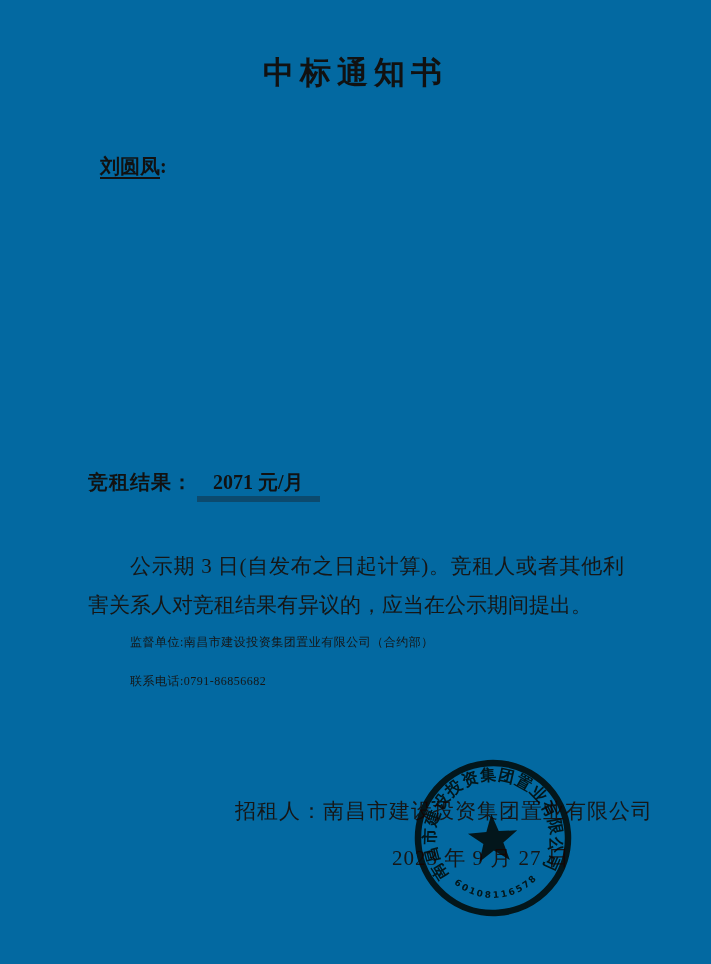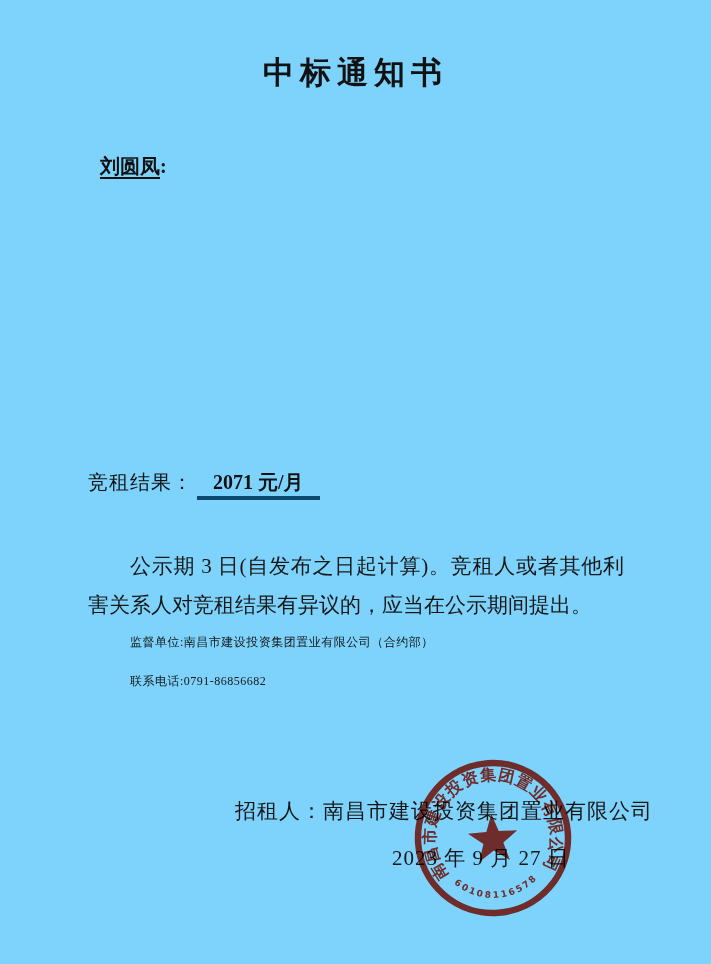--- a/index.html
+++ b/index.html
@@ -1,20 +1,20 @@
 <!DOCTYPE html>
 <html><head>
 <meta charset="utf-8">
 <style>
   html,body{margin:0;padding:0;background:#e8e8e8;}
   .page{
     position:relative;
     width:711px;height:964px;
     margin:0 auto;
-    background:#7dd3fc;
+    background:#0369a1;
     overflow:hidden;
     font-family:"Liberation Serif","DejaVu Serif",serif;
     color:#151515;
   }
   .title{
     position:absolute;top:52px;left:0;width:100%;
     margin:0;text-align:center;
     font-size:31px;font-weight:bold;letter-spacing:6px;
     color:#111;
   }
@@ -38,26 +38,26 @@
   .hl{
     font-weight:bold;
     text-decoration:underline;
     text-decoration-thickness:2px;
     text-underline-offset:5px;
   }
   .result{
     position:absolute;left:88px;top:469px;
     font-size:20px;color:#111;
   }
-  .result-label{font-weight:normal;letter-spacing:1px;}
+  .result-label{font-weight:bold;letter-spacing:1px;}
   .result-value{
     font-weight:bold;
     display:inline-block;
     padding:0 16px;
-    border-bottom:4px solid #0c4a6e;
+    border-bottom:6px solid #0c4a6e;
     margin-left:4px;
   }
   .line{
     position:absolute;left:130px;
     font-size:12px;color:#161616;letter-spacing:0.5px;
   }
   .sup{top:634px;}
   .phone{top:673px;font-family:Liberation Serif, serif;}
   .lessor{
     position:absolute;left:235px;top:797px;

